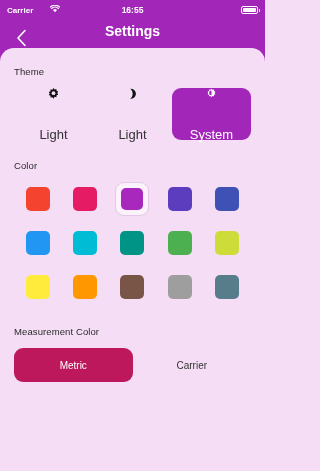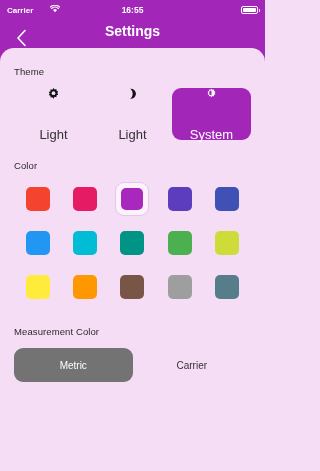--- a/index.html
+++ b/index.html
@@ -81,21 +81,21 @@
   }
   .swatch { width:24px; height:24px; border-radius:5px; }
   .swatch-wrap.selected .swatch { width:22px; height:22px; }
 
   
   .meas-row { display:flex; height:34px; }
   .meas-opt {
     flex:1; display:flex; align-items:center; justify-content:center;
     border-radius:9px; font-size:10px; color:#333; cursor:pointer;
   }
-  .meas-opt.selected { background:#737373; color:#fff; }
+  .meas-opt.selected { background:#be185d; color:#fff; }
 </style>
 </head>
 <body>
 
 <div class="phone">
 
   <div class="header">
 
     <div class="statusbar">
       <div class="sb-left">

